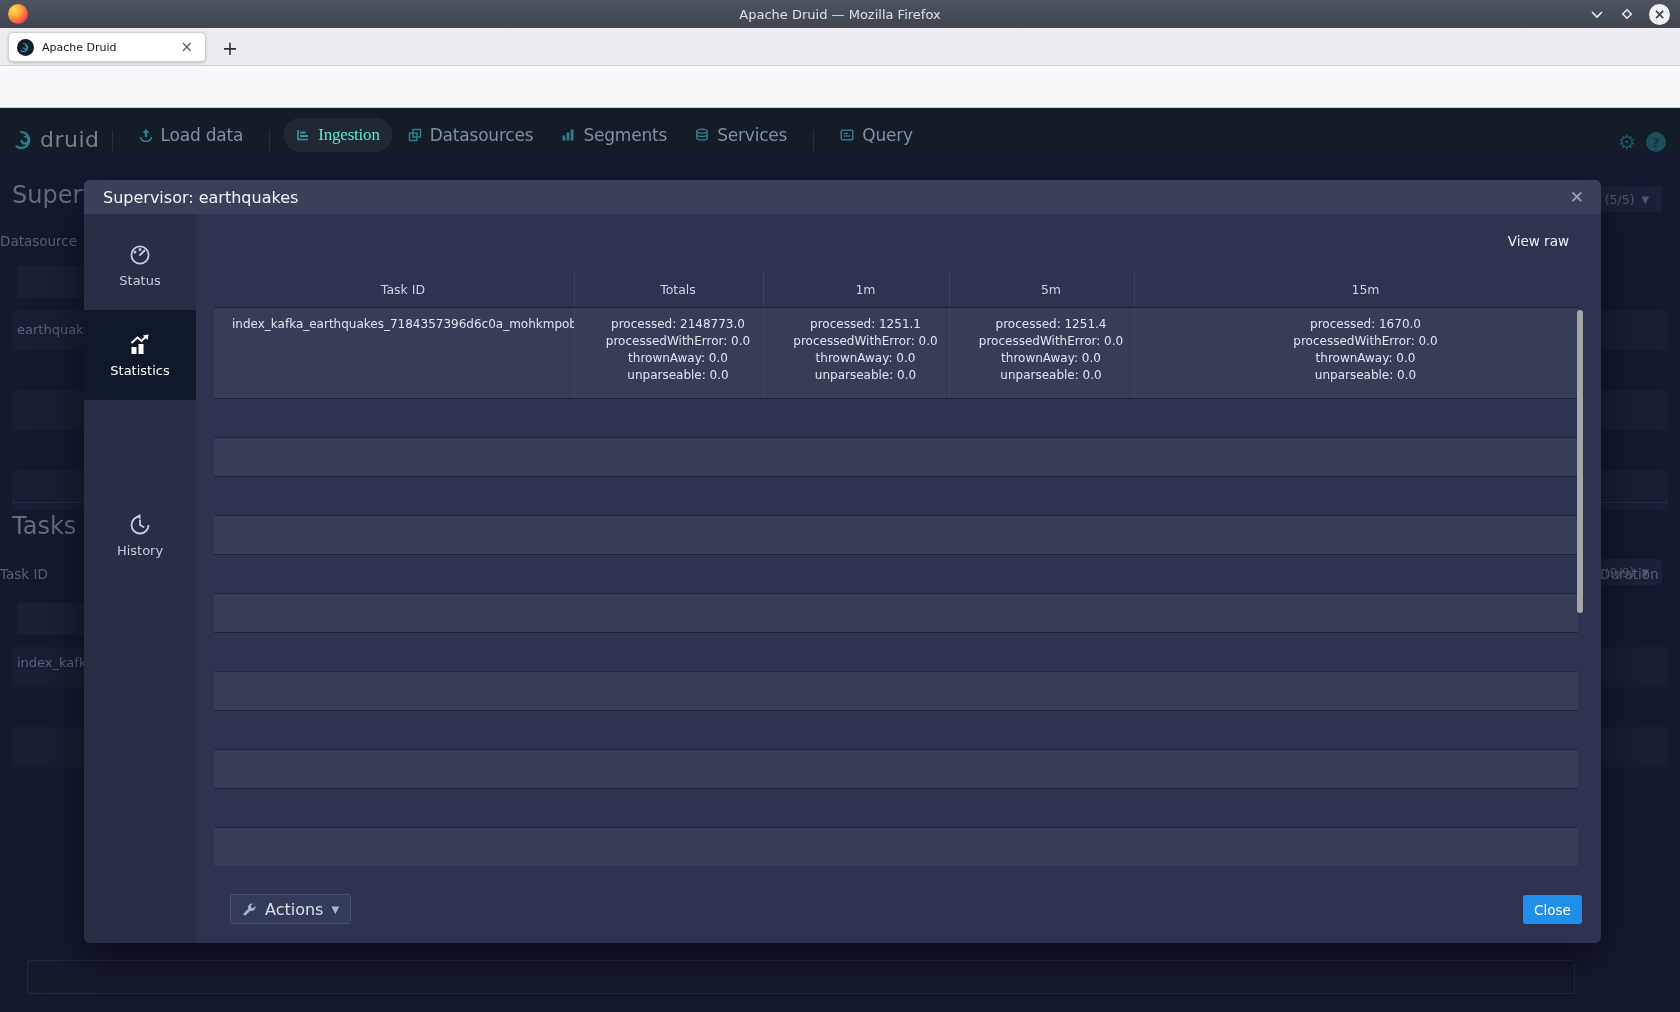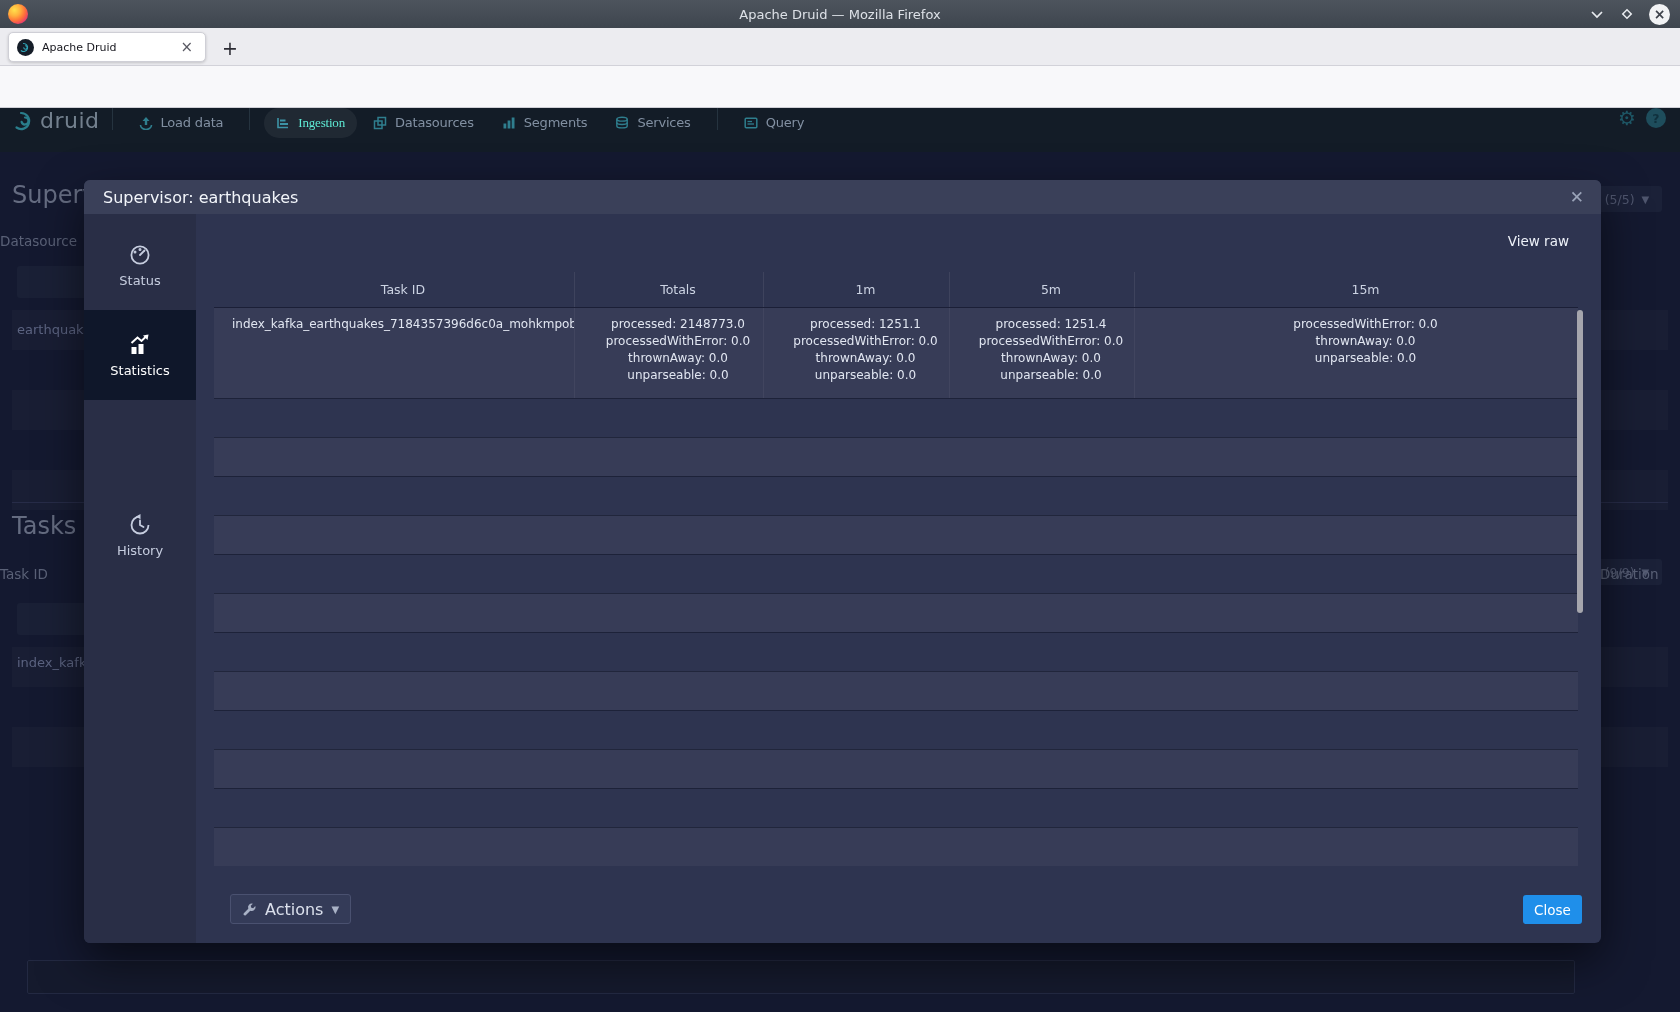--- a/index.html
+++ b/index.html
@@ -36,26 +36,26 @@
   .tool-ic { position:absolute; top:76px; }
   .urlbar { position:absolute; left:217px; top:73px; width:1086px; height:29px; background:#ffffff;
     border:1px solid #cdcdd6; border-radius:4px; display:flex; align-items:center; padding:0 10px; }
   .url-text { font-size:13.5px; white-space:nowrap; overflow:hidden; margin-left:8px; flex:1; }
   .url-host { color:#17171e; }
   .url-path { color:#77777f; }
   .ext-row { position:absolute; right:12px; top:66px; height:42px; display:flex; align-items:center; gap:17px; }
 
   
   .appheader { position:absolute; left:0; top:108px; width:1680px; height:44px; background:#131c27;
-    display:flex; align-items:flex-start; }
+    display:flex; align-items:flex-end; }
   .brand { display:flex; align-items:center; gap:4px; margin-left:14px; }
   .brand-word { font-size:22px; color:#73808e; letter-spacing:.5px; }
   .hd-sep { width:1px; height:22px; background:#25333f; margin:0 12px; }
   .nav-item { display:flex; align-items:center; gap:8px; padding:7px 12px; border-radius:16px; margin:0 2px; }
-  .nav-item .nv-label { font-size:13px; color:#8290a2; letter-spacing:-.2px; }
+  .nav-item .nv-label { font-size:17px; color:#8290a2; letter-spacing:-.2px; }
   .nav-item.active { background:rgba(255,255,255,.06); }
   .nav-item.active .nv-label { color:#5eead4;font-family:Liberation Serif, serif; }
   .hd-right { position:absolute; right:14px; display:flex; align-items:center; gap:10px; }
   .gear-glyph { font-size:20px; color:#1d5665; line-height:1; }
   .help-circle { width:20px; height:20px; border-radius:50%; background:#1e4d5c; color:#10303d;
     font-size:12.5px; font-weight:bold; display:flex; align-items:center; justify-content:center; }
 
   
   .pagebg { position:absolute; left:0; top:152px; width:1680px; height:860px; background:#141930; }
   .bg-h1 { position:absolute; left:12px; font-size:24px; color:#656c81; white-space:nowrap; }
@@ -425,20 +425,21 @@
           <div class="t-line">thrownAway: 0.0</div>
           <div class="t-line">unparseable: 0.0</div>
         </div>
         <div class="td c3">
           <div class="t-line">processed: 1251.4</div>
           <div class="t-line">processedWithError: 0.0</div>
           <div class="t-line">thrownAway: 0.0</div>
           <div class="t-line">unparseable: 0.0</div>
         </div>
         <div class="td c4">
+          <div class="t-line">processed: 1670.0</div>
           <div class="t-line">processedWithError: 0.0</div>
           <div class="t-line">thrownAway: 0.0</div>
           <div class="t-line">unparseable: 0.0</div>
         </div>
       </div>
 
       <div id="empty-rows">
           <div class="t-row-empty"></div>
           <div class="t-row-empty alt"></div>
           <div class="t-row-empty"></div>

